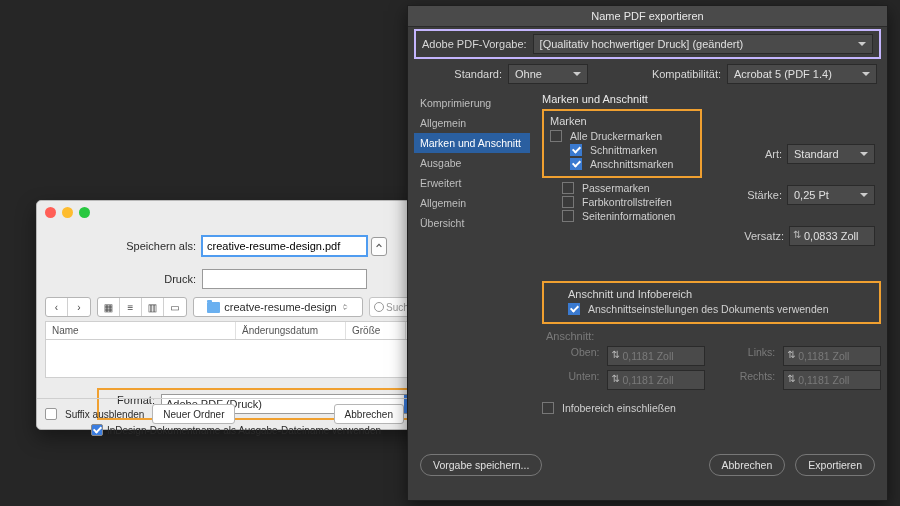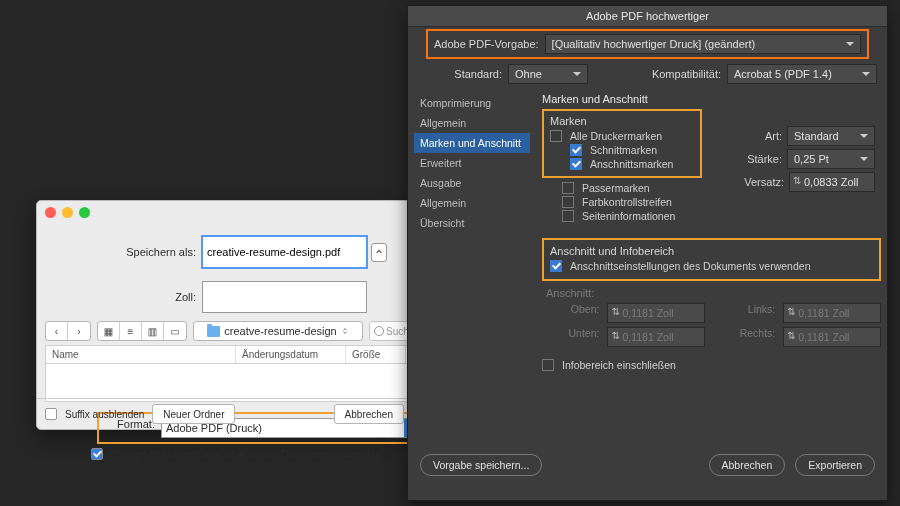--- a/index.html
+++ b/index.html
@@ -6,21 +6,21 @@
   body { background: #262626; width: 900px; height: 506px; position: relative; overflow: hidden; }
 
   
   .mac-dialog { position: absolute; left: 36px; top: 200px; width: 452px; height: 230px; background: #ececec; border: 1px solid #b8b8b8; border-radius: 5px; box-shadow: 0 8px 20px rgba(0,0,0,.4); font-size: 11px; color: #2b2b2b; }
   .mac-dialog .traffic { position: absolute; left: 8px; top: 6px; display: flex; gap: 6px; }
   .mac-dialog .traffic span { width: 11px; height: 11px; border-radius: 50%; display: inline-block; }
   .tl-red { background: #ff5f57; } .tl-yel { background: #febc2e; } .tl-grn { background: #28c840; }
 
   .mac-row { display: flex; align-items: center; margin-top: 13px; }
   .mac-label { width: 165px; text-align: right; padding-right: 6px; }
-  .mac-input { height: 19px; border: 1px solid #9a9a9a; background: #fff; padding: 15px 4px; font-size: 11px; }
+  .mac-input { height: 19px; border: 1px solid #9a9a9a; background: #fff; padding: 9px 4px; font-size: 11px; }
   .mac-input.focus { outline: 2px solid #4f9cf0; outline-offset: -1px; }
   .mac-caret { width: 16px; height: 19px; border: 1px solid #9a9a9a; background: #fdfdfd; display: flex; align-items: center; justify-content: center; margin-left: 4px; border-radius: 3px; }
 
   .mac-toolbar { display: flex; align-items: center; margin: 8px 8px 0 8px; gap: 6px; }
   .seg { display: flex; border: 1px solid #b5b5b5; border-radius: 3px; overflow: hidden; background: #fff; }
   .seg div { width: 22px; height: 18px; display: flex; align-items: center; justify-content: center; font-size: 10px; color: #444; border-right: 1px solid #d0d0d0; }
   .seg div:last-child { border-right: none; }
   .folder-sel { flex: 1; display: flex; align-items: center; justify-content: center; height: 20px; border: 1px solid #b5b5b5; border-radius: 3px; background: #fff; font-size: 11px; gap: 4px; }
   .search { width: 110px; height: 20px; border: 1px solid #c5c5c5; border-radius: 3px; background: #fff; color: #999; padding-left: 16px; position: relative; font-size: 10px; display: flex; align-items: center; }
   .search::before { content: ""; position: absolute; left: 4px; top: 4px; width: 8px; height: 8px; border: 1px solid #999; border-radius: 50%; }
@@ -42,21 +42,21 @@
   .mac-footer { position: absolute; bottom: 0; left: 0; right: 0; border-top: 1px solid #cfcfcf; padding: 5px 8px; display: flex; align-items: center; gap: 8px; font-size: 10px; }
   .mac-footer .chk-empty { width: 12px; height: 12px; border: 1px solid #999; border-radius: 2px; background: #fff; }
   .mac-btn { height: 20px; padding: 0 10px; border: 1px solid #b5b5b5; border-radius: 3px; background: #fff; font-size: 10px; display: flex; align-items: center; }
   .mac-btn.primary { background: #2f7de0; color: #fff; border-color: #2f7de0; }
 
   
   .dark-dialog { position: absolute; left: 407px; top: 5px; width: 481px; height: 496px; background: #3c3c3c; border: 1px solid #1e1e1e; box-shadow: 0 6px 16px rgba(0,0,0,.5); font-size: 11px; color: #d8d8d8; }
   .d-title { background: #4a4a4a; text-align: center; padding: 4px 0; color: #e8e8e8; border-bottom: 1px solid #2a2a2a; }
 
   .d-row { display: flex; align-items: center; padding: 3px 10px; gap: 6px; }
-  .d-row.hl { margin: 2px 18px; border: 2px solid #f97316; padding: 3px 6px; }
+  .d-row.hl { margin: 2px 6px; border: 2px solid #c4b5fd; padding: 3px 6px; }
   .d-lbl { min-width: 94px; text-align: right; }
   .d-sel { flex: 1; height: 20px; background: #4a4a4a; border: 1px solid #2a2a2a; display: flex; align-items: center; padding: 0 6px; position: relative; color: #e0e0e0; }
   .d-sel.small { flex: 0 0 80px; }
   .d-sel.med { flex: 0 0 150px; }
   .d-sel::after { content: ""; position: absolute; right: 6px; top: 7px; border: 4px solid transparent; border-top-color: #ccc; }
   .d-spin { flex: 0 0 86px; height: 20px; background: #4a4a4a; border: 1px solid #2a2a2a; display: flex; align-items: center; padding: 0 4px 0 14px; position: relative; color: #e0e0e0; }
   .d-spin::before { content: "⇅"; position: absolute; left: 3px; top: 2px; font-size: 10px; color: #bbb; }
   .d-spin.dis { color: #7a7a7a; }
 
   .layout { display: flex; margin: 6px 6px 0 6px; gap: 12px; }
@@ -68,24 +68,24 @@
   .sec-title { color: #e8e8e8; margin-bottom: 4px; font-size: 11px; }
   .marks-hl { border: 2px solid #f0a030; padding: 4px 6px; margin-bottom: 4px; }
   .grp-title { color: #d8d8d8; margin-bottom: 3px; }
   .two-col { display: flex; gap: 14px; }
   .col { flex: 1; }
   .ck { display: flex; align-items: center; gap: 8px; margin: 2px 0; font-size: 10.5px; color: #d0d0d0; }
   .ck .box { width: 12px; height: 12px; border: 1px solid #777; background: #3a3a3a; position: relative; }
   .ck .box.on { background: #3a7ad0; border-color: #3a7ad0; }
   .ck .box.on::after { content: ""; position: absolute; left: 3px; top: 0; width: 3px; height: 6px; border: solid #fff; border-width: 0 2px 2px 0; transform: rotate(45deg); }
   .indent { margin-left: 20px; }
-  .rside { display: flex; align-items: center; gap: 5px; margin: 3px 0; justify-content: flex-end; }
+  .rside { display: flex; align-items: center; gap: 5px; margin: 21px 0; justify-content: flex-end; }
   .rside label { color: #d0d0d0; white-space: nowrap; }
 
-  .bleed-hl { border: 2px solid #f0a030; padding: 5px 6px; margin-top: 14px; }
+  .bleed-hl { border: 2px solid #f0a030; padding: 5px 24px; margin-top: 14px; }
   .dis-txt { color: #7a7a7a; }
   .bleed-grid { display: grid; grid-template-columns: auto auto auto auto; gap: 4px 8px; margin-top: 4px; font-size: 10.5px; }
   .bleed-grid label { text-align: right; color: #7a7a7a; }
 
   .d-footer { position: absolute; bottom: 16px; left: 0; right: 0; padding: 8px 12px; display: flex; align-items: center; gap: 10px; }
   .d-btn { height: 22px; padding: 0 12px; border: 1px solid #777; border-radius: 11px; background: #3c3c3c; color: #e0e0e0; font-size: 10.5px; display: flex; align-items: center; }
 
   .ficon { width: 13px; height: 11px; background: #6ab0f0; border-radius: 1px; display: inline-block; position: relative; }
   .ficon::before { content: ""; position: absolute; left: 0; top: -2px; width: 5px; height: 2px; background: #6ab0f0; border-radius: 1px 1px 0 0; }
   svg.chev { width: 8px; height: 8px; }
@@ -104,21 +104,21 @@
   <div class="mac-row">
     <div class="mac-label">Speichern als:</div>
     <input class="mac-input focus" style="width: 165px;" value="creative-resume-design.pdf">
     <div class="mac-caret">
       <svg class="chev" viewBox="0 0 10 10">
           <path d="M2 6 L5 3 L8 6" stroke="#555" fill="none" stroke-width="1.4"></path>
         </svg>
     </div>
   </div>
   <div class="mac-row">
-    <div class="mac-label">Zoll:</div>
+    <div class="mac-label">Druck:</div>
     <input class="mac-input" style="width: 165px;">
   </div>
 
   <div class="mac-toolbar">
     <div class="seg">
       <div>‹</div>
       <div>›</div>
     </div>
     <div class="seg">
       <div>▦</div>
@@ -162,21 +162,21 @@
     <span class="chk-empty"></span>
     <span>Suffix ausblenden</span>
     <div class="mac-btn">Neuer Ordner</div>
     <div style="flex:1"></div>
     <div class="mac-btn">Abbrechen</div>
     <div class="mac-btn primary">Speichern</div>
   </div>
 </div>
 
 <div class="dark-dialog">
-  <div class="d-title">Adobe PDF hochwertiger</div>
+  <div class="d-title">Name PDF exportieren</div>
 
   <div class="d-row hl">
     <div class="d-lbl" style="min-width:auto">Adobe PDF-Vorgabe:</div>
     <div class="d-sel">
         <span>[Qualitativ hochwertiger Druck] (geändert)</span>
       </div>
   </div>
 
   <div class="d-row">
     <div class="d-lbl" style="min-width:84px">Standard:</div>
@@ -188,22 +188,22 @@
     <div class="d-sel med">
         <span>Acrobat 5 (PDF 1.4)</span>
       </div>
   </div>
 
   <div class="layout">
     <div class="sidebar">
       <div>Komprimierung</div>
       <div>Allgemein</div>
       <div class="active">Marken und Anschnitt</div>
+      <div>Ausgabe</div>
       <div>Erweitert</div>
-      <div>Ausgabe</div>
       <div>Allgemein</div>
       <div>Übersicht</div>
     </div>
 
     <div class="panel">
       <div class="sec-title">Marken und Anschnitt</div>
 
       <div class="two-col">
         <div class="col">
           <div class="marks-hl">

